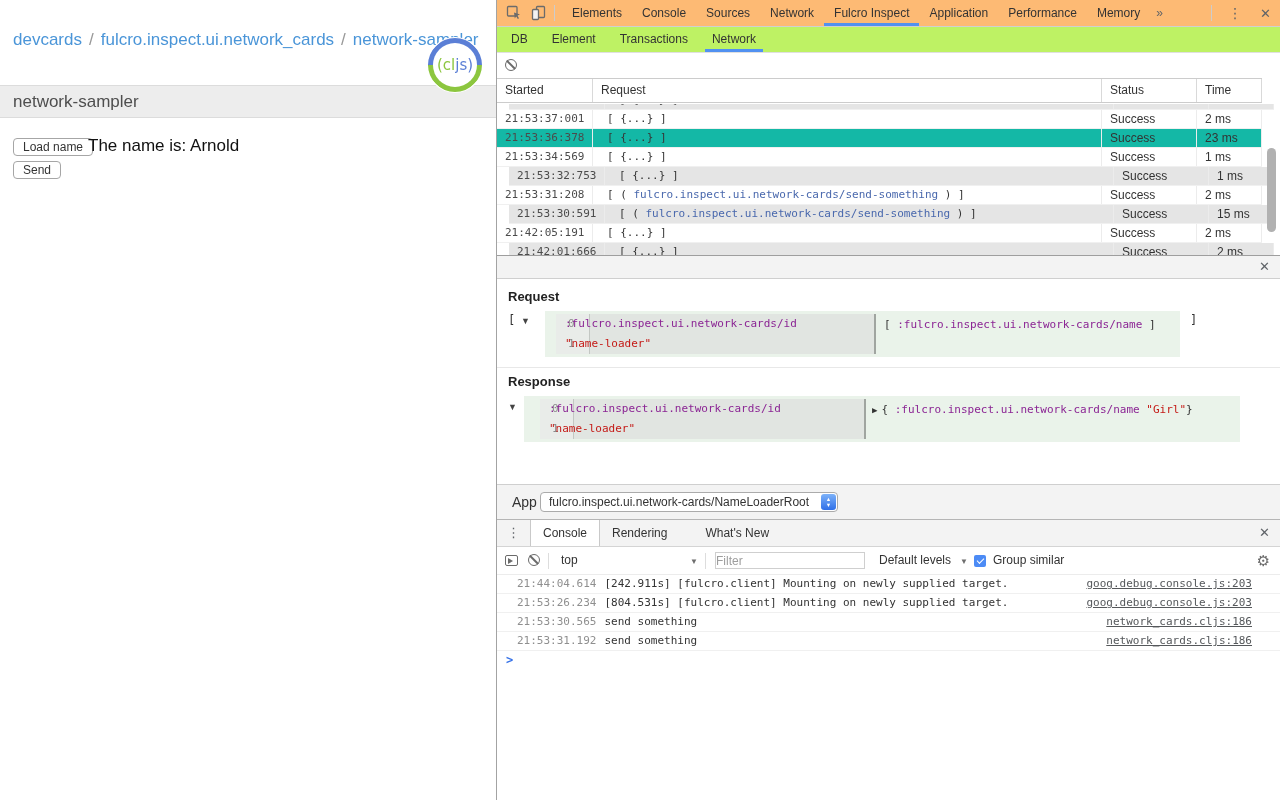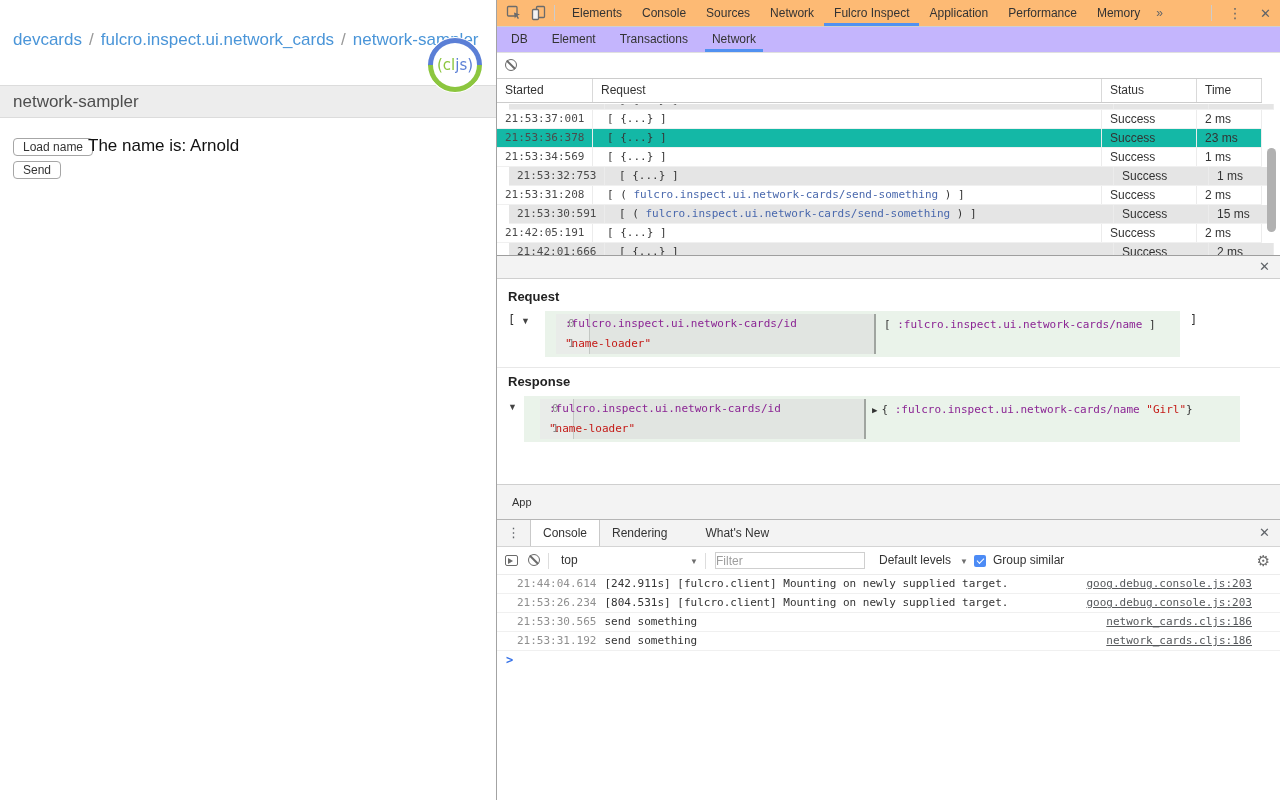--- a/index.html
+++ b/index.html
@@ -37,21 +37,21 @@
     border-bottom:1px solid #d0d0d0; display:flex; align-items:center; }
   .tb-icon { width:16px; height:16px; margin-left:9px; flex:none; }
   .vsep { width:1px; height:16px; background:#ccc; margin:0 7px; flex:none; }
   .dtab { padding:0 10px; line-height:26px; height:26px; color:#333; cursor:pointer; flex:none; }
   .dtab.active { box-shadow:inset 0 -3px 0 #5191f1; }
   .more-tabs { padding:0 6px; color:#5f6368; cursor:pointer; }
   .tb-right { margin-left:auto; display:flex; align-items:center; }
   .dots-icon { font-size:14px; color:#5f6368; padding:0 9px; cursor:pointer; }
   .close-icon { font-size:13px; color:#5f6368; padding:0 9px; cursor:pointer; }
 
-  .subtabs { left:0; top:27px; width:783px; height:26px; background:#c4b5fd;
+  .subtabs { left:0; top:27px; width:783px; height:26px; background:#bef264;
     border-bottom:1px solid #e0e0e0; display:flex; align-items:flex-start; padding-left:2px; }
   .itab { padding:0 7px; margin:0 5px; line-height:25px; height:25px; cursor:pointer; }
   .itab.active { box-shadow:inset 0 -3px 0 #5191f1; }
 
   .minibar { left:0; top:53px; width:783px; height:25px; background:#fff; }
   .block-icon { position:absolute; width:12px; height:12px; border:1.5px solid #6b6b6b;
     border-radius:50%; cursor:pointer; }
   .block-icon::after { content:''; position:absolute; left:3.8px; top:-1.2px; width:1.5px;
     height:12px; background:#6b6b6b; transform:rotate(-45deg); }
   .mini-block { left:8px; top:6px; }
@@ -91,21 +91,21 @@
   .d-idx { width:34px; padding-left:12px; color:#8b8b8b; background:#e9ece9;
     border-right:1px solid #c3c7c3; flex:none; }
   .d-val { padding-left:9px; white-space:nowrap; }
   .kw { color:#8b2594; } .str { color:#c41a16; } .plain { color:#333; }
   .q-line { font-size:11px; line-height:14px; white-space:nowrap; }
   .tri-right { font-size:9px; color:#333; margin-right:4px; position:static; }
   .divider { left:0; top:88px; width:783px; height:0; border-top:1px solid #e8e8e8; }
 
   
   .app-bar { left:0; top:484px; width:783px; height:35px; background:#f3f3f3; border-top:1px solid #cfcfcf; }
-  .app-label { position:absolute; left:15px; top:0; line-height:34px; font-size:11px; color:#333; }
+  .app-label { position:absolute; left:15px; top:0; line-height:34px; font-size:14px; color:#333; }
   .app-select { position:absolute; left:43px; top:7px; width:298px; height:20px; background:#fff;
     border:1px solid #ababab; border-radius:4px; font-size:12px; color:#333; cursor:pointer; }
   .app-select-text { position:absolute; left:8px; top:0; line-height:18px; white-space:nowrap; }
   .stepper { position:absolute; right:1px; top:1px; width:15px; height:16px; border-radius:3px;
     background:linear-gradient(#7db2f9,#2f6fe8); display:flex; flex-direction:column;
     align-items:center; justify-content:center; }
   .stepper span { font-size:5.5px; line-height:6px; color:#fff; }
 
   
   .drawer-tabs { left:0; top:519px; width:783px; height:28px; background:#f3f3f3;
@@ -318,20 +318,27 @@
           </div>
         </div>
       <div class="q-line mono" style="left:348px; top:7px;">
         <span class="tri-right">▶</span><span class="plain" style="position:static;">{ </span><span class="kw" style="position:static;">:fulcro.inspect.ui.network-cards/name</span><span class="plain" style="position:static;"> </span><span class="str" style="position:static;">"Girl"</span><span class="plain" style="position:static;">}</span>
       </div>
     </div>
   </div>
 
   <div class="app-bar">
     <span class="app-label">App</span>
+    <div class="app-select">
+      <span class="app-select-text">fulcro.inspect.ui.network-cards/NameLoaderRoot</span>
+      <div class="stepper">
+        <span>▲</span>
+        <span>▼</span>
+      </div>
+    </div>
   </div>
 
   <div class="drawer-tabs" id="drawer-tabs">
     <span class="drawer-dots">⋮</span>
   <div class="ctab active">Console</div>
       <div class="ctab">Rendering</div>
       <div class="ctab gap">What's New</div>
       <span class="drawer-close">✕</span>
     </div>
 

